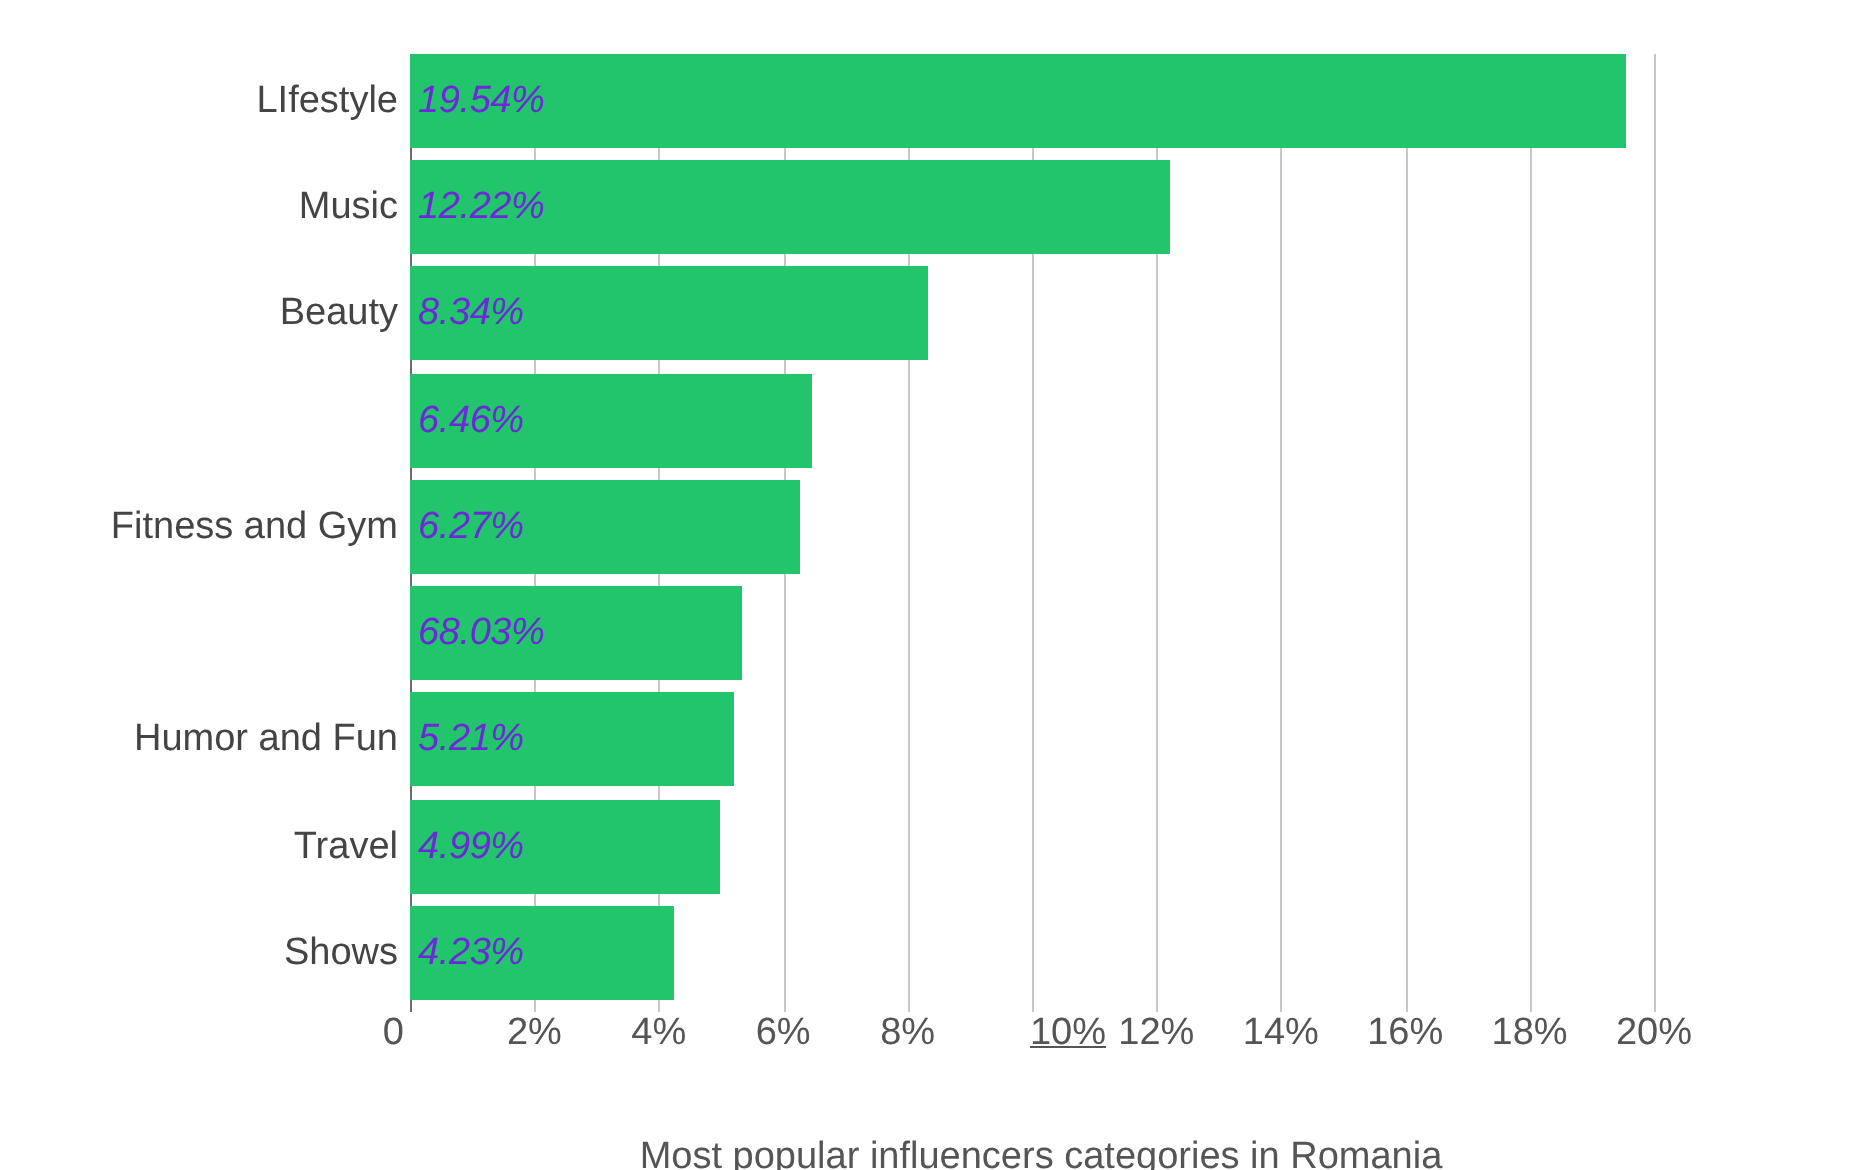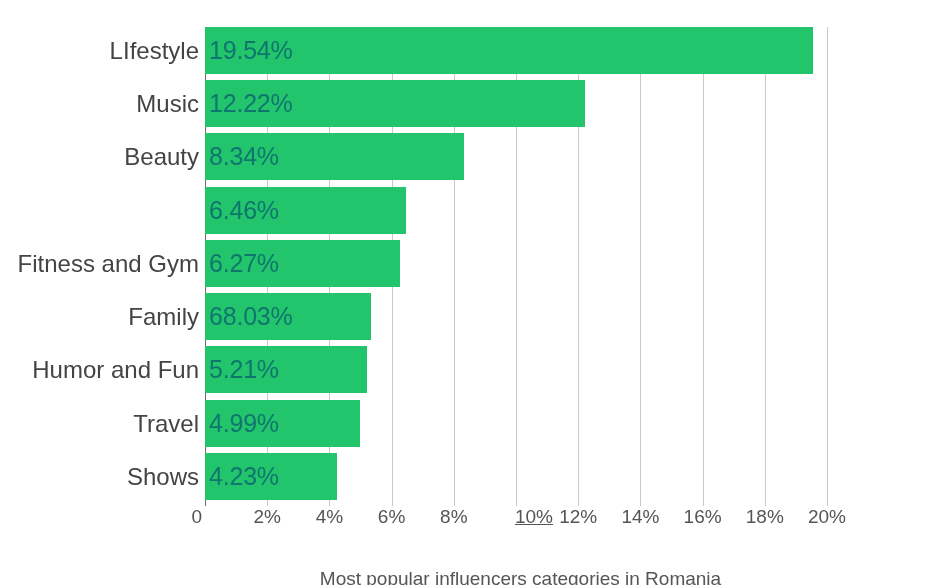--- a/index.html
+++ b/index.html
@@ -62,33 +62,34 @@
     top: 0;
     height: 47px;
     background: #22c46c;
   }
   .bar-value {
     position: absolute;
     left: 4px;
     top: 0;
     height: 47px;
     line-height: 47px;
-    font-size: 25px;
-    color: #0f766e;
+    font-size: 19px;
+    color: #6d28d9;
     white-space: nowrap;
     letter-spacing: -0.2px;
+    font-style: italic;
   }
   .cat-label {
     position: absolute;
     right: 100%;
     top: 0;
     height: 47px;
     line-height: 47px;
     margin-right: 6px;
-    font-size: 24px;
+    font-size: 19px;
     color: #444444;
     white-space: nowrap;
     text-align: right;
   }
 
   
   #x-axis {
     position: absolute;
     left: 205px;
     top: 506px;
@@ -159,21 +160,20 @@
         <div class="bar-row" style="top: 159.667px;">
           <div class="bar" style="width: 200.906px; height: 47px; background: rgb(34, 196, 108);"></div>
           <div class="bar-value" style="height: 47px; line-height: 47px;">6.46%</div>
         </div>
         <div class="bar-row" style="top: 212.889px;">
           <div class="cat-label">Fitness and Gym</div>
           <div class="bar" style="width: 194.997px; height: 47px; background: rgb(34, 196, 108);"></div>
           <div class="bar-value" style="height: 47px; line-height: 47px;">6.27%</div>
         </div>
         <div class="bar-row" style="top: 266.111px;">
-          <div class="cat-label">Family</div>
           <div class="bar" style="width: 166.074px; height: 47px; background: rgb(34, 196, 108);"></div>
           <div class="bar-value" style="height: 47px; line-height: 47px;">68.03%</div>
         </div>
         <div class="bar-row" style="top: 319.333px;">
           <div class="cat-label">Humor and Fun</div>
           <div class="bar" style="width: 162.031px; height: 47px; background: rgb(34, 196, 108);"></div>
           <div class="bar-value" style="height: 47px; line-height: 47px;">5.21%</div>
         </div>
         <div class="bar-row" style="top: 372.556px;">
           <div class="cat-label">Travel</div>

